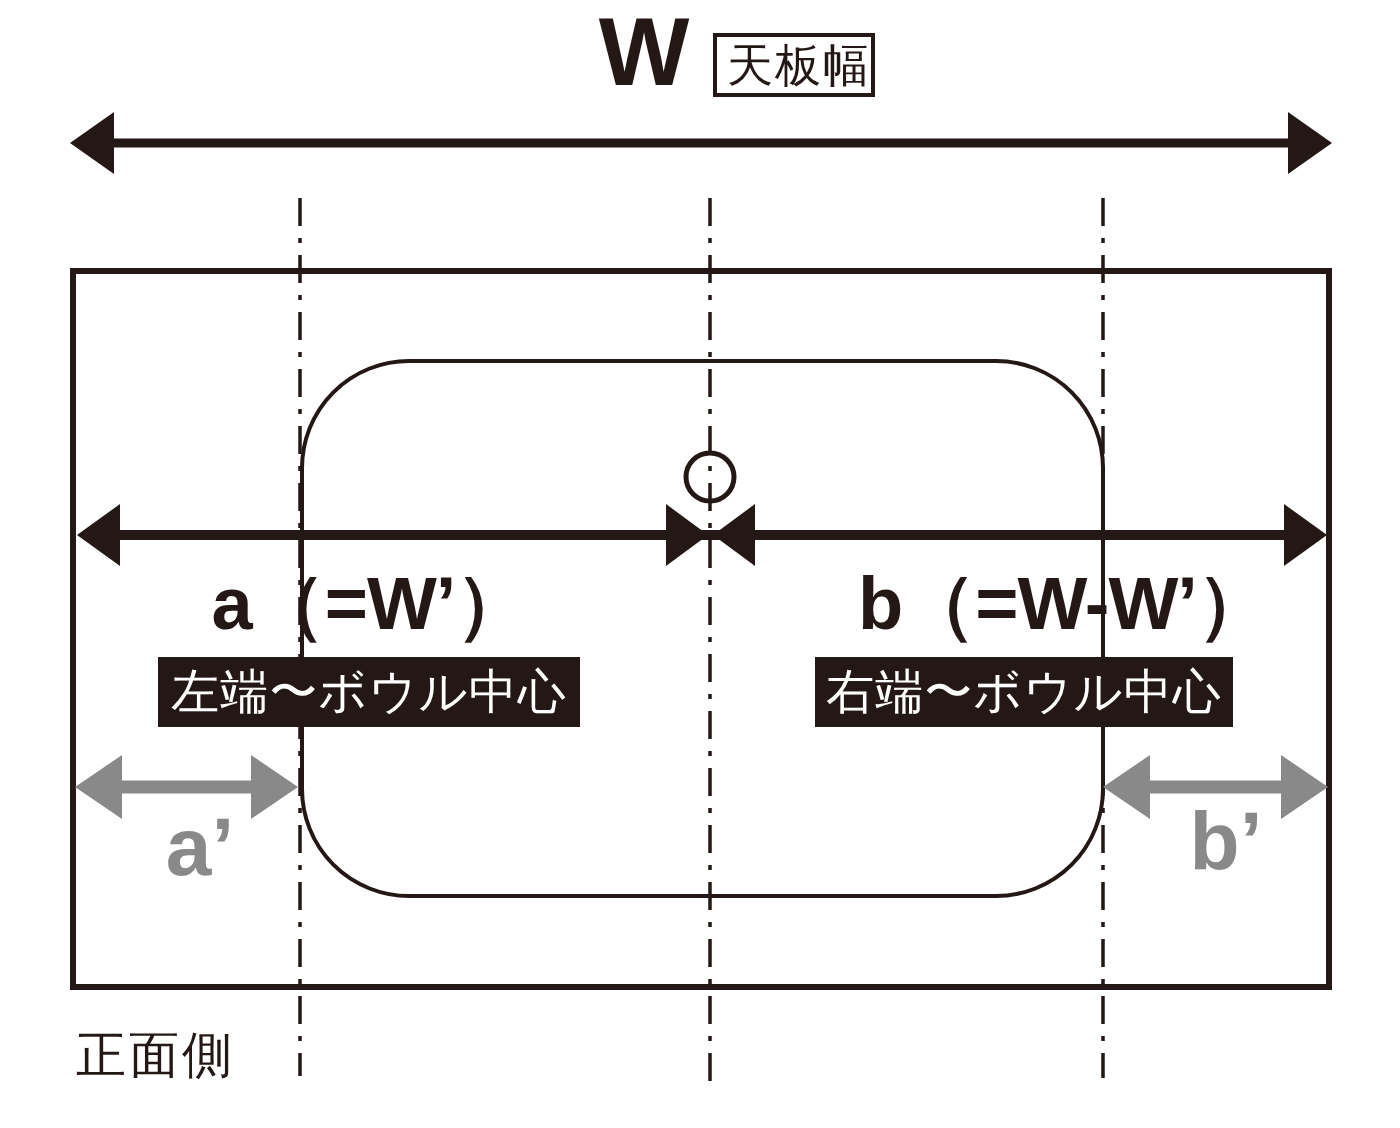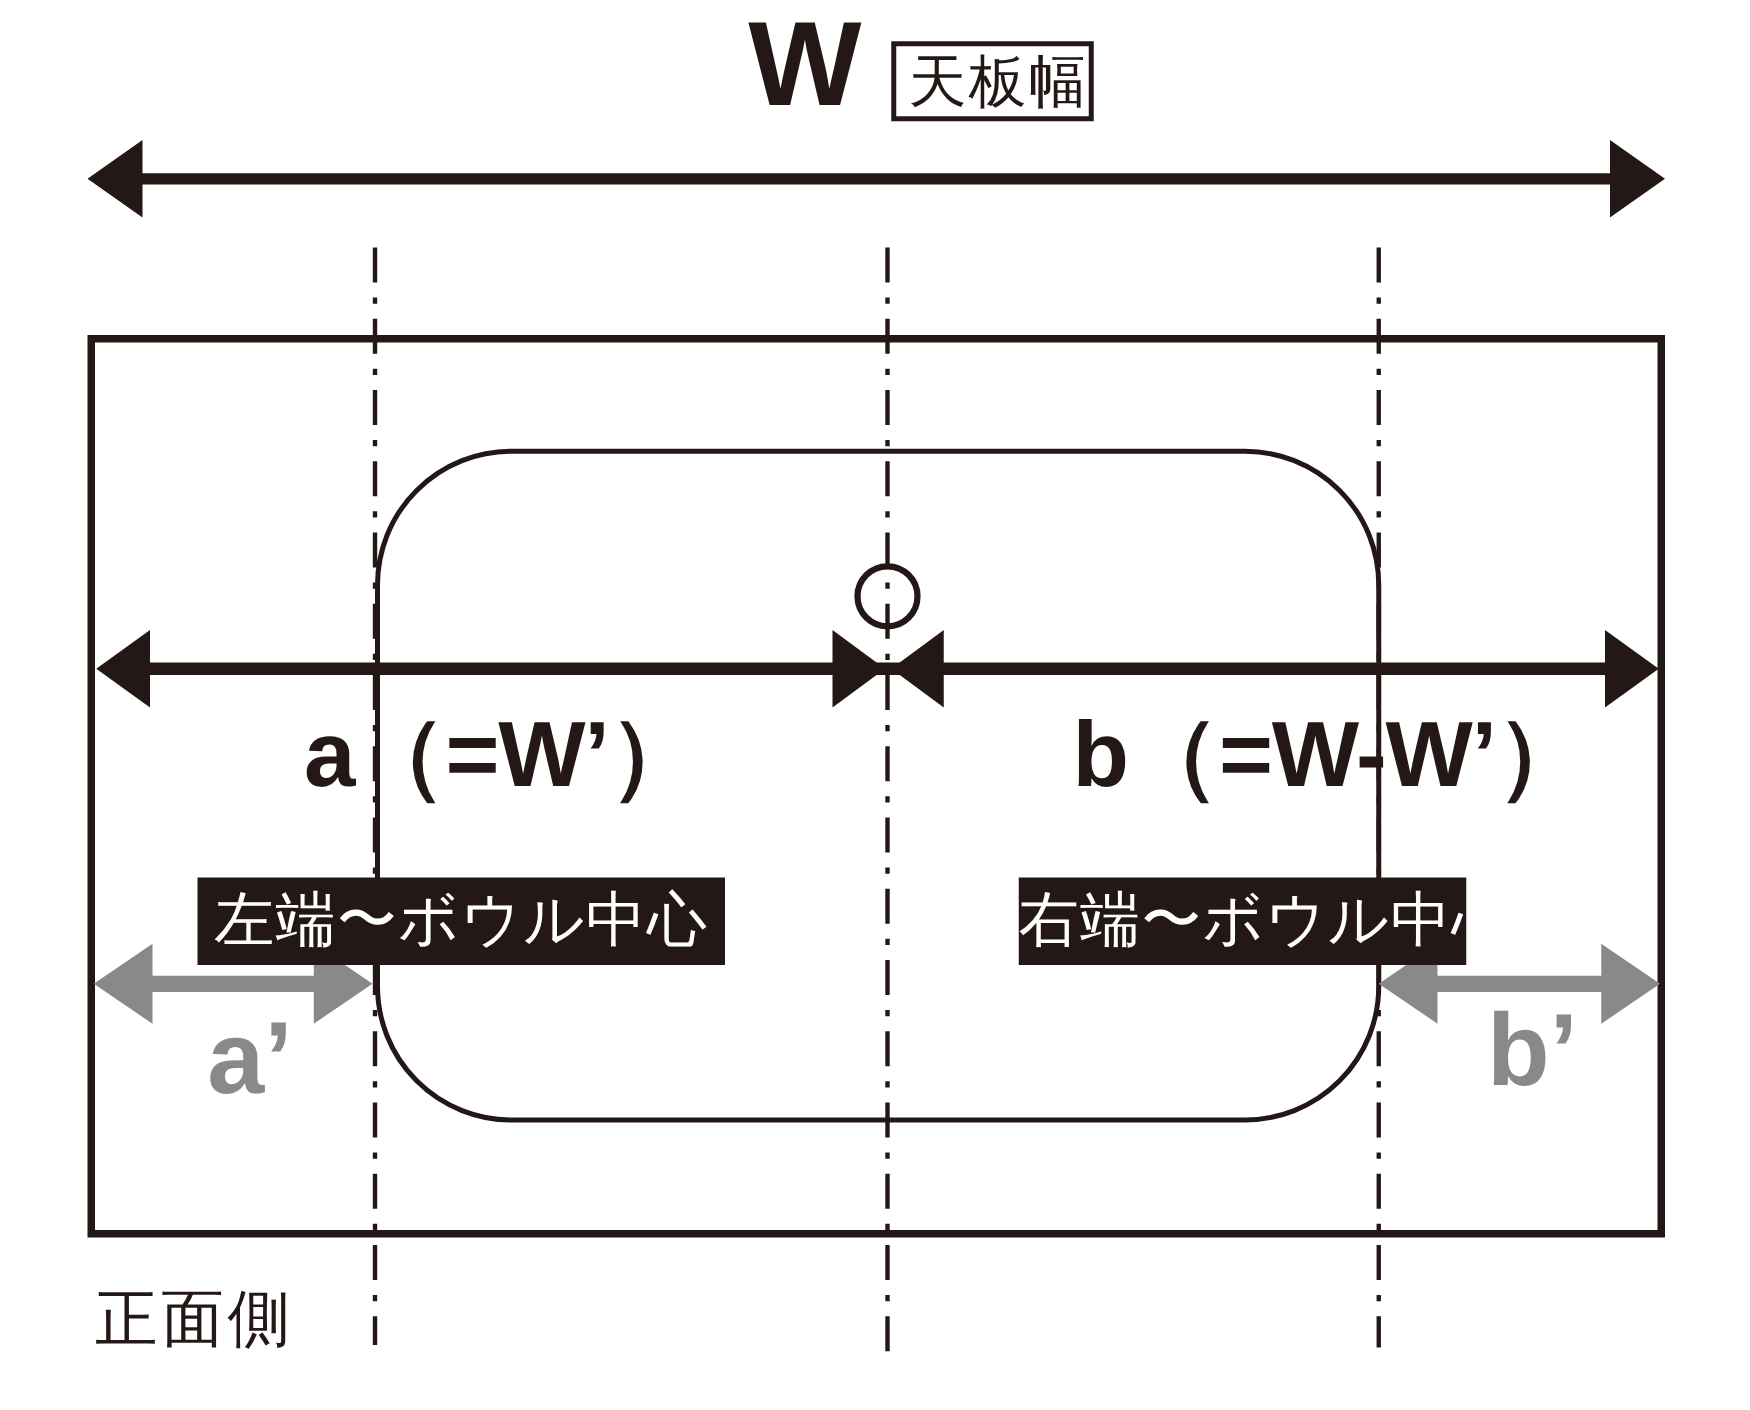--- a/index.html
+++ b/index.html
@@ -25,31 +25,31 @@
     text-align:center;letter-spacing:0;
   }
   .w-caption{
     left:713px;top:33px;width:154px;height:56px;
     border:4px solid var(--ink);
     font-size:46px;font-weight:500;line-height:56px;
     text-align:right;letter-spacing:2px;
   }
   .dim-label{
     font-size:74px;font-weight:900;line-height:84px;
-    text-align:right;letter-spacing:-1px;
+    text-align:center;letter-spacing:-1px;
   }
   .dim-a-label{left:180px;top:562px;width:380px;}
   .dim-b-label{left:858px;top:562px;width:380px;}
   .caption-box{
     height:70px;background:var(--ink);color:var(--box-text);
     font-size:48px;font-weight:500;line-height:70px;
-    text-align:center;letter-spacing:1px;margin-top:45px;
+    text-align:center;letter-spacing:1px;
   }
   .caption-a{left:158px;top:657px;width:422px;}
-  .caption-b{left:815px;top:657px;width:358px;}
+  .caption-b{left:815px;top:657px;width:418px;}
   .prime-label{
     color:var(--gray);
     font-size:82px;font-weight:700;line-height:1.0;
     text-align:center;
   }
   .prime-a{left:140px;top:806px;width:120px;}
   .prime-b{left:1166px;top:800px;width:120px;}
   .front-label{
     left:76px;top:1028px;width:320px;
     font-size:50px;font-weight:500;line-height:1.1;

